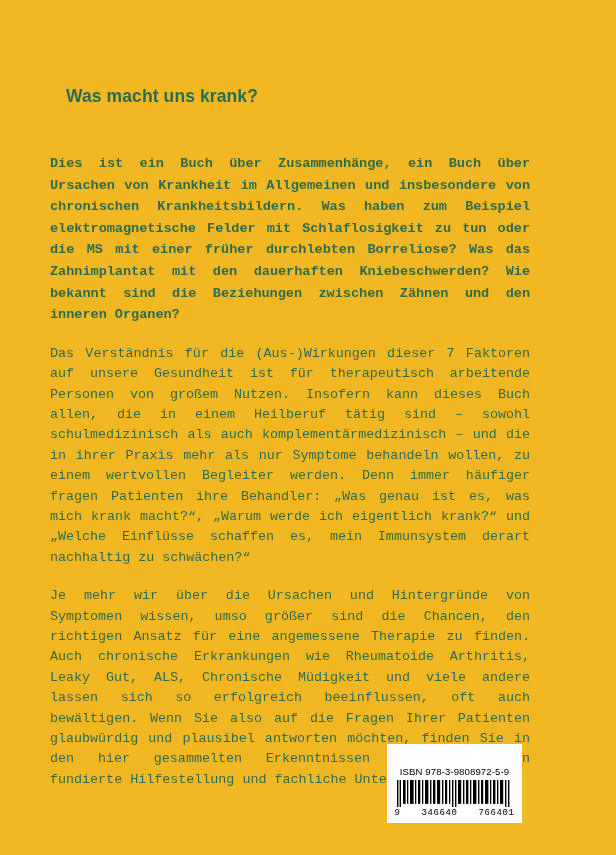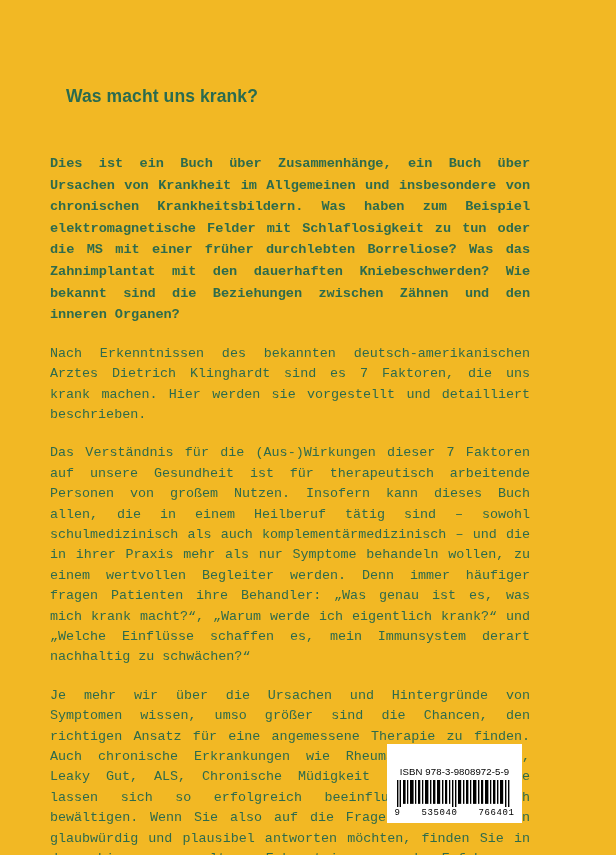--- a/index.html
+++ b/index.html
@@ -132,21 +132,20 @@
 </head>
 <body>
 
 <div class="page">
 
   <div class="content">
     <h1 class="title">Was macht uns krank?</h1>
 
     <p class="para lead last-line-left">Dies ist ein Buch über Zusammenhänge, ein Buch über Ursachen von Krankheit im Allgemeinen und insbesondere von chronischen Krankheitsbildern. Was haben zum Beispiel elektromagnetische Felder mit Schlaflosigkeit zu tun oder die MS mit einer früher durchlebten Borreliose? Was das Zahnimplantat mit den dauerhaften Kniebeschwerden? Wie bekannt sind die Beziehungen zwischen Zähnen und den inneren Organen?</p>
 
-    <p class="para body last-line-left">Nach Erkenntnissen des bekannten deutsch-amerikanischen Arztes Dietrich Klinghardt sind es 7 Faktoren, die uns krank machen. Hier werden sie vorgestellt und detailliert beschrieben.</p>
 
     <p class="para body last-line-left">Das Verständnis für die (Aus-)Wirkungen dieser 7 Faktoren auf unsere Gesundheit ist für therapeutisch arbeitende Personen von großem Nutzen. Insofern kann dieses Buch allen, die in einem Heilberuf tätig sind – sowohl schulmedizinisch als auch komplementärmedizinisch – und die in ihrer Praxis mehr als nur Symptome behandeln wollen, zu einem wertvollen Begleiter werden. Denn immer häufiger fragen Patienten ihre Behandler: „Was genau ist es, was mich krank macht?“, „Warum werde ich eigentlich krank?“ und „Welche Einflüsse schaffen es, mein Immunsystem derart nachhaltig zu schwächen?“</p>
 
     <p class="para body last-line-left">Je mehr wir über die Ursachen und Hintergründe von Symptomen wissen, umso größer sind die Chancen, den richtigen Ansatz für eine angemessene Therapie zu finden. Auch chronische Erkrankungen wie Rheumatoide Arthritis, Leaky Gut, ALS, Chronische Müdigkeit und viele andere lassen sich so erfolgreich beeinflussen, oft auch bewältigen. Wenn Sie also auf die Fragen Ihrer Patienten glaubwürdig und plausibel antworten möchten, finden Sie in den hier gesammelten Erkenntnissen und Erfahrungen fundierte Hilfestellung und fachliche Unterstützung.</p>
   </div>
 
   <div class="footer">
 
 
     <div class="barcode-box">
@@ -183,19 +182,19 @@
           <rect x="96" y="0" width="2.4" height="38"></rect>
           <rect x="100" y="0" width="1.4" height="38"></rect>
           <rect x="103" y="0" width="3.2" height="38"></rect>
           <rect x="108" y="0" width="1.4" height="43"></rect>
           <rect x="111" y="0" width="1.4" height="43"></rect>
         </g>
       </svg>
 
       <div class="barcode-digits">
         <span>9</span>
-        <span>535040</span>
+        <span>346640</span>
         <span>766401</span>
       </div>
     </div>
 
   </div>
 </div>
 
 </body></html>

